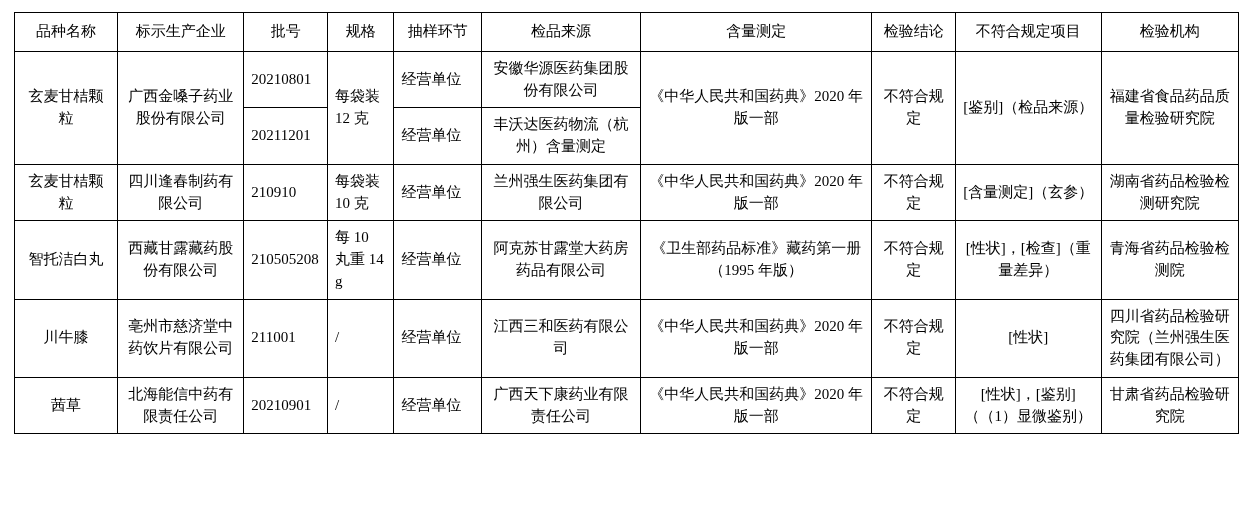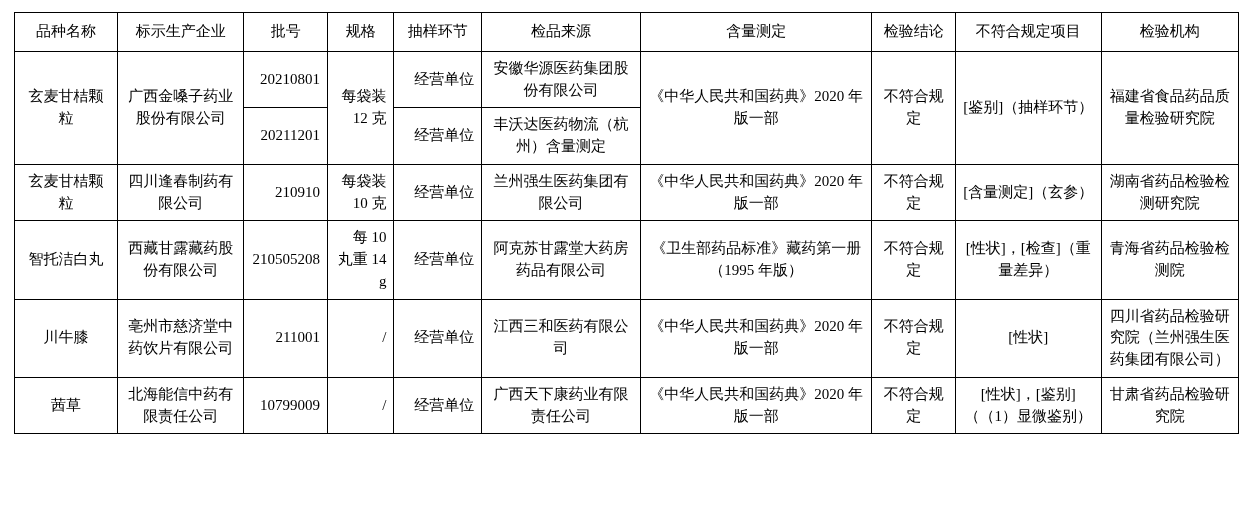--- a/index.html
+++ b/index.html
@@ -33,21 +33,21 @@
     padding: 6px 7px;
     word-break: break-all;
     overflow-wrap: break-word;
   }
   table.insp thead th {
     text-align: center;
     font-weight: normal;
     padding-top: 8px;
     padding-bottom: 8px;
   }
-  td.c { text-align: right; }
+  td.c { text-align: left; }
   td.l { text-align: center; }
   
   col.c0 { width: 96px; }
   col.c1 { width: 118px; }
   col.c2 { width: 78px; }
   col.c3 { width: 62px; }
   col.c4 { width: 82px; }
   col.c5 { width: 148px; }
   col.c6 { width: 216px; }
   col.c7 { width: 78px; }
@@ -89,21 +89,21 @@
 
       <tr>
         <td class="l" rowspan="2">玄麦甘桔颗粒</td>
         <td class="l" rowspan="2">广西金嗓子药业股份有限公司</td>
         <td class="c">20210801</td>
         <td class="c" rowspan="2">每袋装 12 克</td>
         <td class="c">经营单位</td>
         <td class="l">安徽华源医药集团股份有限公司</td>
         <td class="l" rowspan="2">《中华人民共和国药典》2020 年版一部</td>
         <td class="l" rowspan="2">不符合规定</td>
-        <td class="l" rowspan="2">[鉴别]（抽样环节）</td>
+        <td class="l" rowspan="2">[鉴别]（检品来源）</td>
         <td class="l" rowspan="2">福建省食品药品质量检验研究院</td>
       </tr>
       <tr>
         <td class="c">20211201</td>
         <td class="c">经营单位</td>
         <td class="l">丰沃达医药物流（杭州）含量测定</td>
       </tr>
 
       <tr>
         <td class="l">玄麦甘桔颗粒</td>
@@ -140,21 +140,21 @@
         <td class="l">江西三和医药有限公司</td>
         <td class="l">《中华人民共和国药典》2020 年版一部</td>
         <td class="l">不符合规定</td>
         <td class="l">[性状]</td>
         <td class="l">四川省药品检验研究院（兰州强生医药集团有限公司）</td>
       </tr>
 
       <tr>
         <td class="l">茜草</td>
         <td class="l">北海能信中药有限责任公司</td>
-        <td class="c">10799009</td>
+        <td class="c">20210901</td>
         <td class="c">/</td>
         <td class="c">经营单位</td>
         <td class="l">广西天下康药业有限责任公司</td>
         <td class="l">《中华人民共和国药典》2020 年版一部</td>
         <td class="l">不符合规定</td>
         <td class="l">[性状]，[鉴别]（（1）显微鉴别）</td>
         <td class="l">甘肃省药品检验研究院</td>
       </tr>
 
     </tbody>

